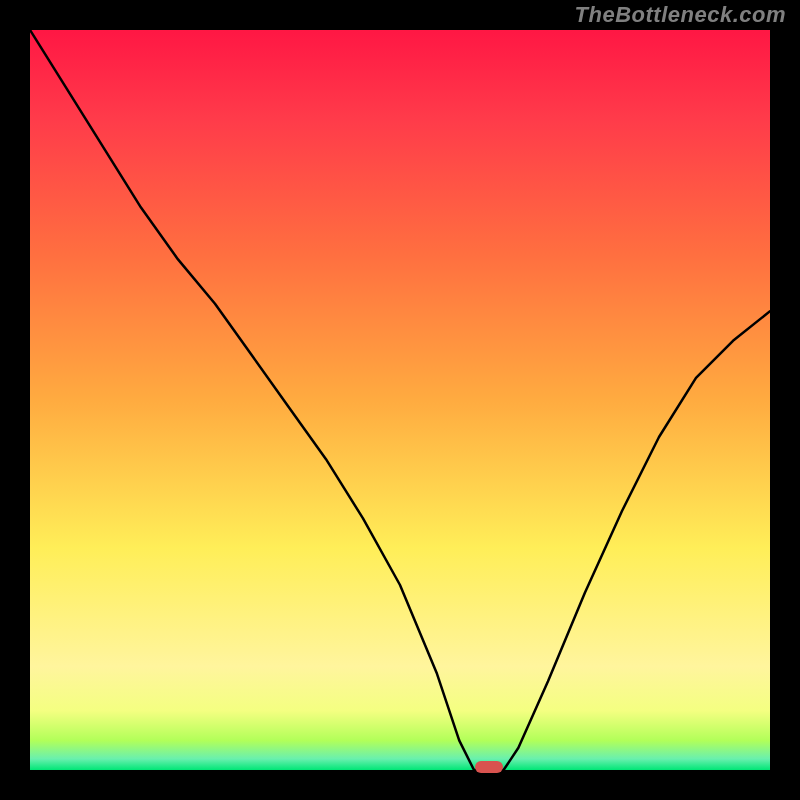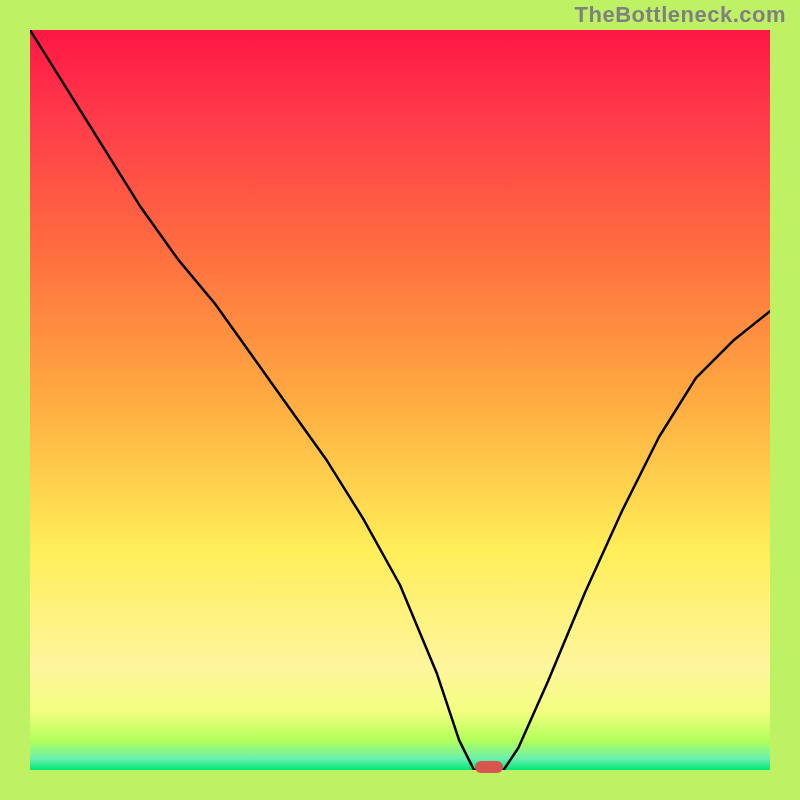--- a/index.html
+++ b/index.html
@@ -6,22 +6,23 @@
     margin: 0;
     padding: 0;
     width: 800px;
     height: 800px;
     overflow: hidden;
     font-family: Arial, Helvetica, sans-serif;
   }
   .frame {
     width: 800px;
     height: 800px;
-    background: #bef264;
+    background: #000000;
     position: relative;
+    font-style: italic;
   }
   .watermark {
     position: absolute;
     top: 2px;
     right: 14px;
     color: #808080;
     font-size: 22px;
     font-weight: bold;
     letter-spacing: 0.5px;
     z-index: 20;

